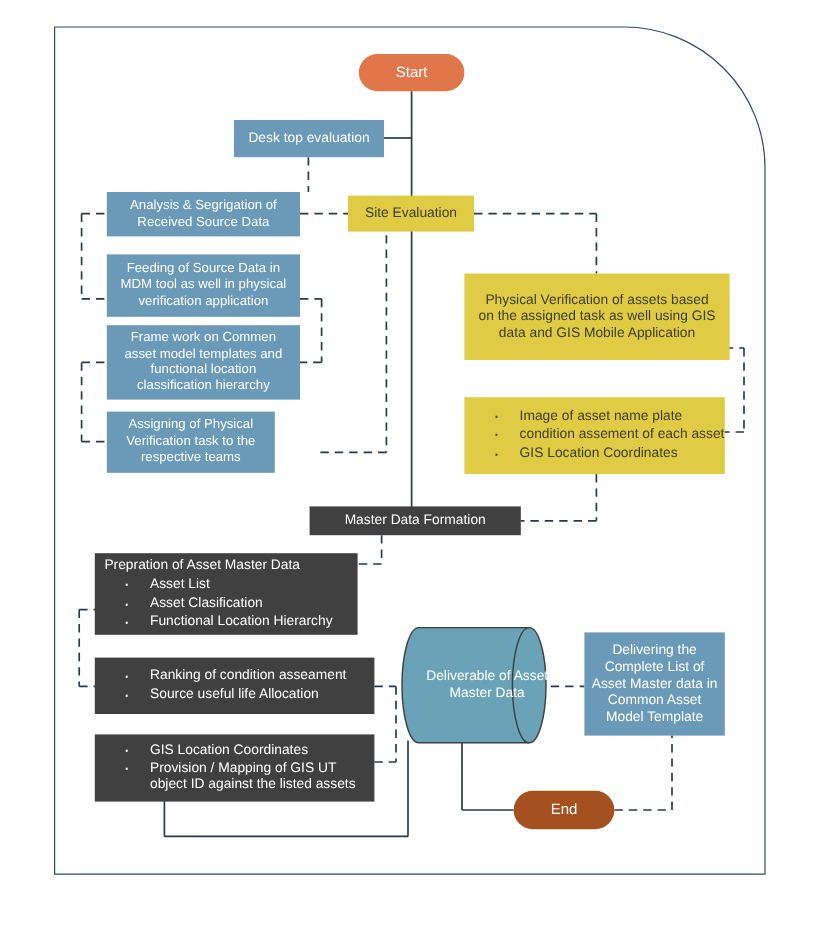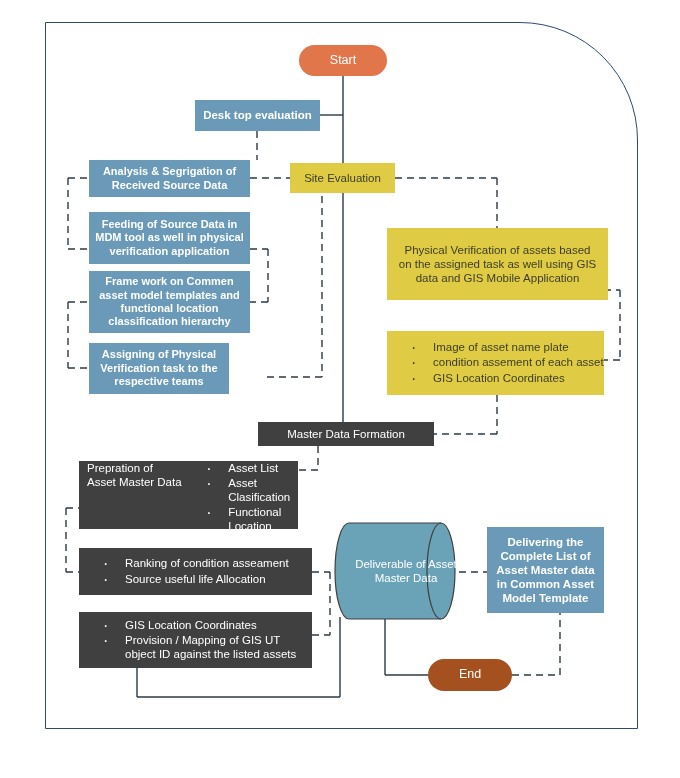--- a/index.html
+++ b/index.html
@@ -12,21 +12,21 @@
          border:1.5px solid #2e4a6b;border-top-right-radius:118px;
          box-sizing:border-box;background:transparent;}
 
   svg.lines{position:absolute;left:0;top:0;width:680px;height:778px;
             pointer-events:none;}
 
   .node{position:absolute;box-sizing:border-box;display:flex;
         align-items:center;justify-content:center;text-align:center;
         color:#ffffff;line-height:1.22;}
 
-  .blue{background:#6a9ab8;font-weight:bold;}
+  .blue{background:#6a9ab8;}
   .yellow{background:#e0cc44;color:#3d3d2a;}
   .green{background:#404040;}
   .terminator-start{background:#e1764a;border-radius:999px;}
   .terminator-end{background:#a4501f;border-radius:999px;}
 
   .node.left{justify-content:flex-start;text-align:left;}
 
   ul.bul{margin:0;padding:0;list-style:none;}
   ul.bul li{position:relative;padding-left:46px;margin:0 0 1px 0;}
   ul.bul li:before{content:"\00B7";position:absolute;left:24px;top:-2px;
@@ -144,21 +144,21 @@
       <li>Image of asset name plate</li>
       <li>condition assement of each asset</li>
       <li>GIS Location Coordinates</li>
     </ul>
   </div>
 
   <div class="node green" style="left:258px;top:422px;width:176px;height:24px;font-size:11.5px;">
     <span>Master Data Formation</span>
   </div>
 
-  <div class="node green left" style="left:79px;top:461px;width:219px;height:68px;flex-direction:row;align-items:flex-start;justify-content:center;font-size:11.5px;">
+  <div class="node green left" style="left:79px;top:461px;width:219px;height:68px;flex-direction:column;align-items:flex-start;justify-content:center;font-size:11.5px;">
     <div class="hdr">Prepration of Asset Master Data</div>
     <ul class="bul">
       <li>Asset List</li>
       <li>Asset Clasification</li>
       <li>Functional Location Hierarchy</li>
     </ul>
   </div>
 
   <div class="node green left" style="left:79px;top:548px;width:233px;height:47px;font-size:11.5px;align-items:center;">
     <ul class="bul">

